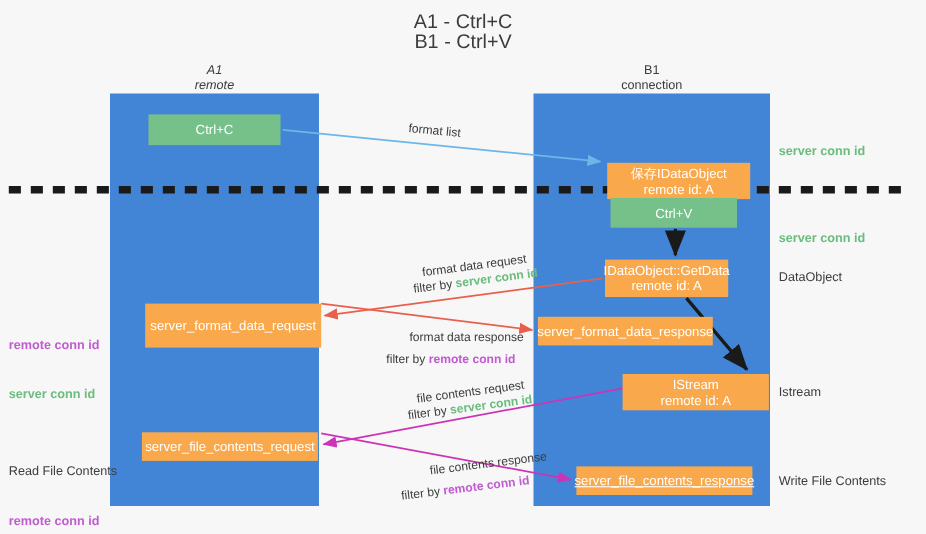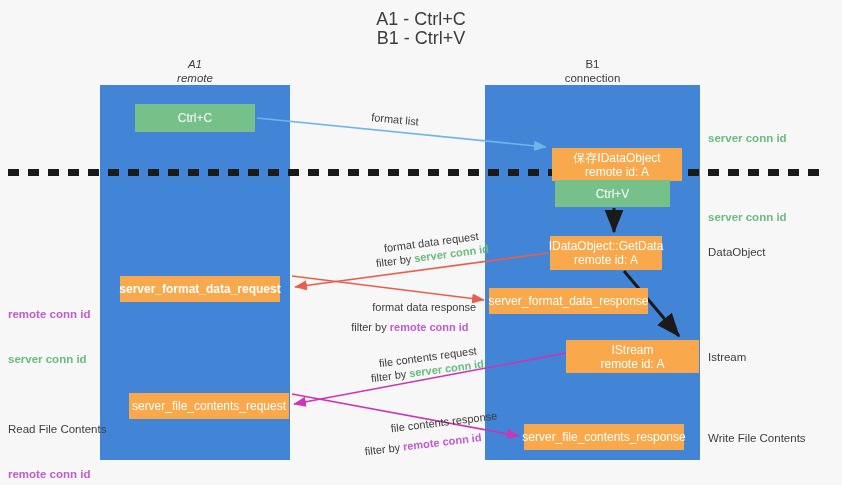--- a/index.html
+++ b/index.html
@@ -33,24 +33,24 @@
     white-space:pre;
   }
   .orange{background:#f9a94b;}
   .green{background:#76c08a;}
 
   .n-ctrlc{left:135px;top:104px;width:120px;height:28px;}
   .n-ctrlv{left:555px;top:180px;width:115px;height:27px;}
   .n-idataobject{left:552px;top:128px;width:130px;height:33px;margin-top:20px;}
   .n-getdata{left:550px;top:236px;width:112px;height:34px;}
   .n-istream{left:566px;top:340px;width:133px;height:33px;}
-  .n-fmtreq{left:120px;top:276px;width:160px;height:26px;font-weight:bold;}
+  .n-fmtreq{left:132px;top:276px;width:160px;height:40px;}
   .n-fmtres{left:489px;top:288px;width:159px;height:26px;}
   .n-filereq{left:129px;top:393px;width:160px;height:26px;}
-  .n-fileres{left:524px;top:424px;width:160px;height:26px;}
+  .n-fileres{left:524px;top:424px;width:160px;height:26px;text-decoration:underline;}
 
   .side{position:absolute;font-size:11.5px;line-height:15px;white-space:pre;}
   .side-right{color:#3c3c3c;}
   .green-t{color:#6abd7e;font-weight:bold;}
   .purple-t{color:#c05bd0;font-weight:bold;}
   .gray-t{color:#3c3c3c;}
 
   .r-srv1{left:708px;top:131px;}
   .r-srv2{left:708px;top:210px;}
   .r-dataobject{left:708px;top:245px;}

